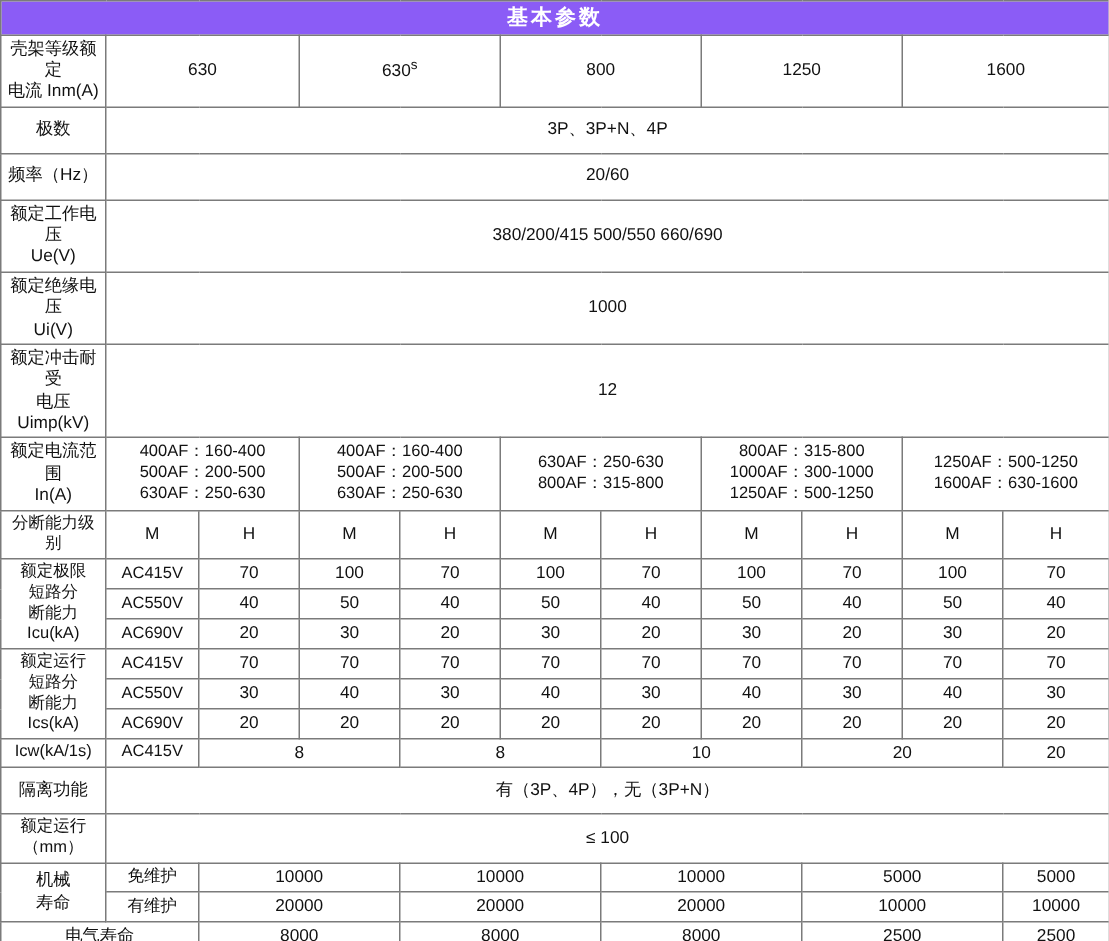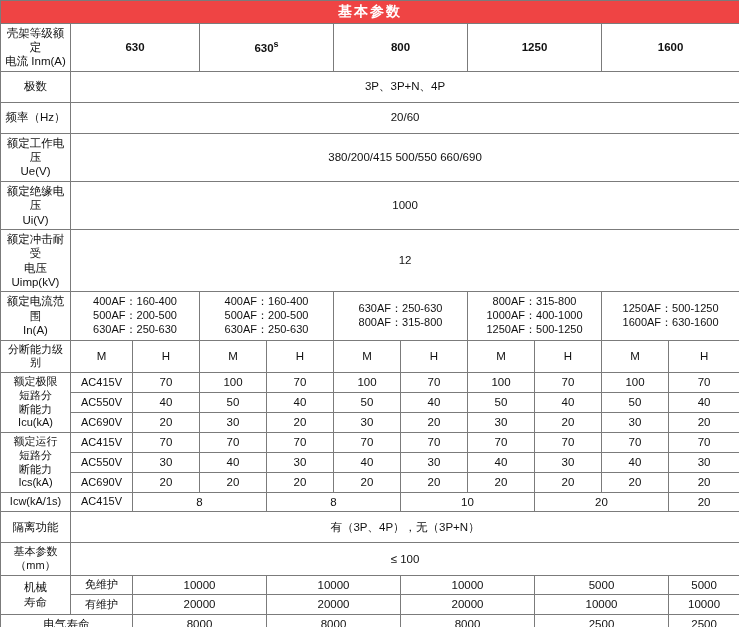--- a/index.html
+++ b/index.html
@@ -21,38 +21,38 @@
     font-size:11.5px;
   }
   table.spec td, table.spec th {
     border:1px solid #7b7b7b;
     text-align:center;
     vertical-align:middle;
     padding:2px 2px;
     line-height:1.25;
   }
   .title-row td {
-    background:#ef4444;
+    background:#8b5cf6;
     color:#ffffff;
     font-size:14px;
     font-weight:bold;
     letter-spacing:2px;
     padding:6px 0;
     border:1px solid #2e9e91;
   }
   .lbl {
     font-size:11.5px;
     padding:3px 4px;
     line-height:1.3;
   }
   .lbl-narrow { font-size:11px; }
   .sub { font-size:11px; }
   .num { font-size:11.5px; }
   .tall { height:26px;margin-top:47px; }
-  .h34 { height:34px;font-weight:bold; }
+  .h34 { height:34px; }
   .h40 { height:40px; }
   .sup { font-size:9px; vertical-align:super; }
   .rangecell {
     text-align:left;
     padding:3px 6px;
     font-size:11px;
     line-height:1.45;
   }
 </style>
 </head>
@@ -139,21 +139,21 @@
         <div>400AF：160-400</div>
         <div>500AF：200-500</div>
         <div>630AF：250-630</div>
       </td>
       <td colspan="2" class="rangecell">
         <div>630AF：250-630</div>
         <div>800AF：315-800</div>
       </td>
       <td colspan="2" class="rangecell">
         <div>800AF：315-800</div>
-        <div>1000AF：400-1000</div>
+        <div>1000AF：300-1000</div>
         <div>1250AF：500-1250</div>
       </td>
       <td colspan="3" class="rangecell">
         <div>1250AF：500-1250</div>
         <div>1600AF：630-1600</div>
       </td>
     </tr>
 
     <tr>
       <td class="lbl lbl-narrow">分断能力级别</td>
@@ -270,21 +270,21 @@
       <td colspan="2" class="num">20</td>
       <td colspan="2" class="num">20</td>
     </tr>
 
     <tr>
       <td class="lbl">隔离功能</td>
       <td colspan="10" class="num tall">有（3P、4P），无（3P+N）</td>
     </tr>
 
     <tr>
-      <td class="lbl lbl-narrow">基本参数（mm）</td>
+      <td class="lbl lbl-narrow">额定运行（mm）</td>
       <td colspan="10" class="num tall">≤ 100</td>
     </tr>
 
     <tr>
       <td rowspan="2" class="lbl">
         <span>机械</span><br>
         <span>寿命</span>
       </td>
       <td class="sub">免维护</td>
       <td colspan="2" class="num">10000</td>

